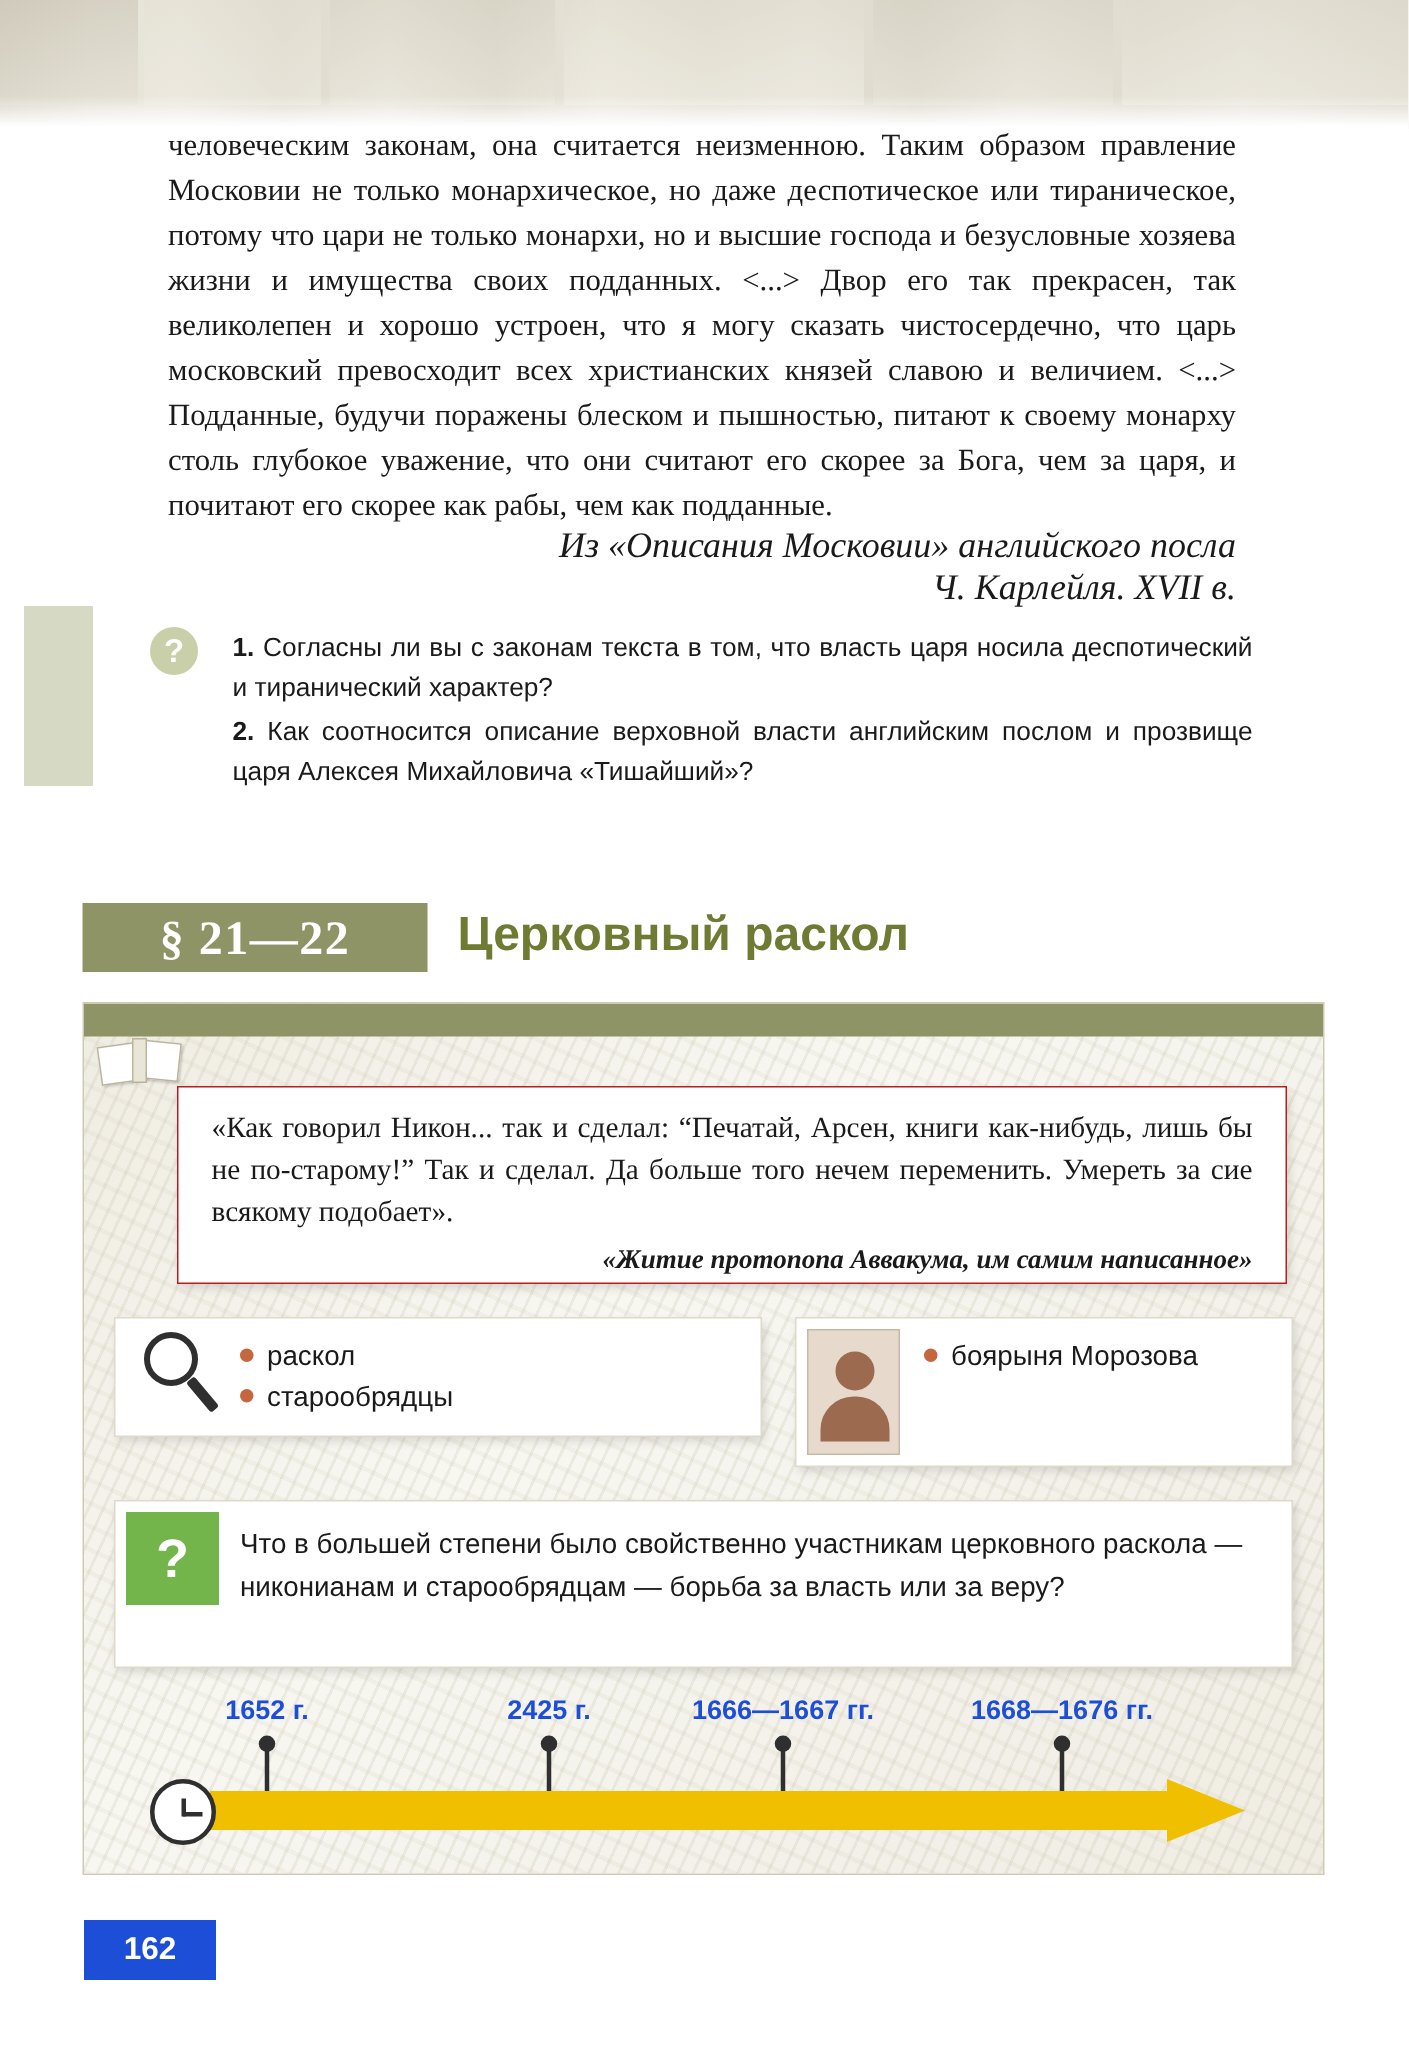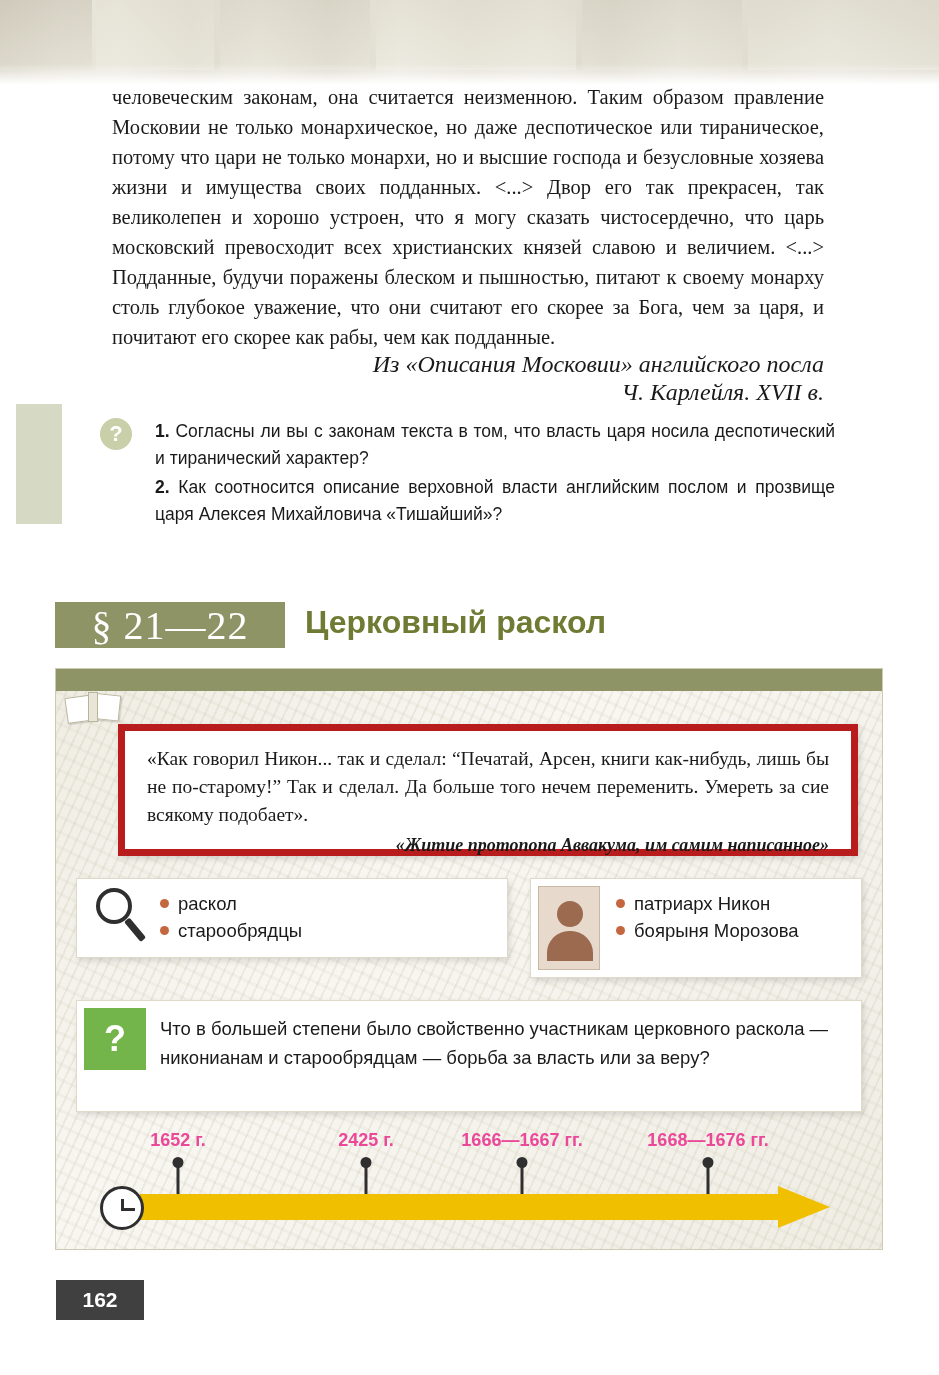--- a/index.html
+++ b/index.html
@@ -116,22 +116,22 @@
     left: 55px; top: 602px;
     width: 230px; height: 46px;
     background: #8f9466;
     display: flex;
     align-items: center;
     justify-content: center;
   }
   .sec-badge span {
     color: #ffffff;
     font-family: "Liberation Serif", serif;
-    font-size: 40px;
-    font-weight: normal;
+    font-size: 32px;
+    font-weight: bold;
     letter-spacing: 1px;
   }
   .sec-title {
     position: absolute;
     left: 305px; top: 604px;
     font-size: 32px;
     font-weight: bold;
     color: #6f7a33;
     font-family: "Liberation Sans", sans-serif;
   }
@@ -181,21 +181,21 @@
     background: #e9e6d8;
     border: 1px solid #b9b49c;
   }
 
   
   .quote-card {
     position: absolute;
     left: 118px; top: 724px;
     width: 740px; height: 132px;
     background: #ffffff;
-    border: 7px solid #b91c1c;
+    border: 1px solid #b91c1c;
     box-shadow: 2px 3px 6px rgba(0,0,0,0.12);
     padding: 14px 22px 10px 22px;
   }
   .quote-card .qt {
     font-family: "Liberation Serif", serif;
     font-size: 19.5px;
     line-height: 28px;
     text-align: justify;
     color: #1a1a1a;
   }
@@ -321,21 +321,21 @@
   
   .tl-labels {
     position: absolute;
     left: 118px; top: 1130px;
     width: 720px; height: 26px;
   }
   .tl-label {
     position: absolute;
     font-size: 18px;
     font-weight: bold;
-    color: #ec4899;
+    color: #1d4ed8;
     white-space: nowrap;
     transform: translateX(-50%);
   }
   .tl-ticks {
     position: absolute;
     left: 118px; top: 1162px;
     width: 720px; height: 40px;
   }
   .tl-tick {
     position: absolute;
@@ -390,21 +390,21 @@
     left: 19px; top: 19px;
     width: 13px; height: 3px;
     background: #2f2f2f;
   }
 
   
   .pagenum {
     position: absolute;
     left: 56px; top: 1280px;
     width: 88px; height: 40px;
-    background: #404040;
+    background: #1d4ed8;
     color: #ffffff;
     font-size: 21px;
     font-weight: bold;
     display: flex;
     align-items: center;
     justify-content: center;
   }
 </style>
 </head>
 <body>
@@ -468,21 +468,20 @@
   <div class="li">раскол</div>
   <div class="li">старообрядцы</div>
 </div>
 
 <div class="people-card"></div>
 <div class="person-icon">
   <div class="head"></div>
   <div class="shoulders"></div>
 </div>
 <div class="bullet-list people-list">
-  <div class="li">патриарх Никон</div>
   <div class="li">боярыня Морозова</div>
 </div>
 
 <div class="qcard"></div>
 <div class="qcard-icon">?</div>
 <div class="qcard-text">Что в большей степени было свойственно участникам церковного раскола — никонианам и старообрядцам — борьба за власть или за веру?</div>
 
 <div class="tl-labels">
   <div class="tl-label" style="left:60px;">1652 г.</div>
   <div class="tl-label" style="left:248px;">2425 г.</div>

